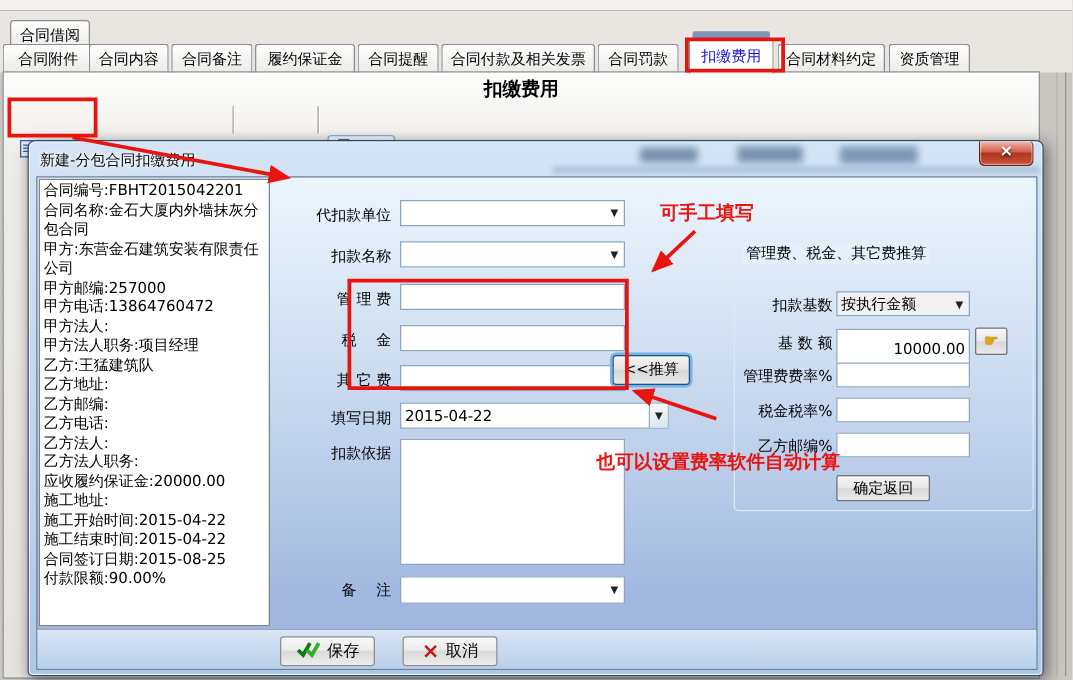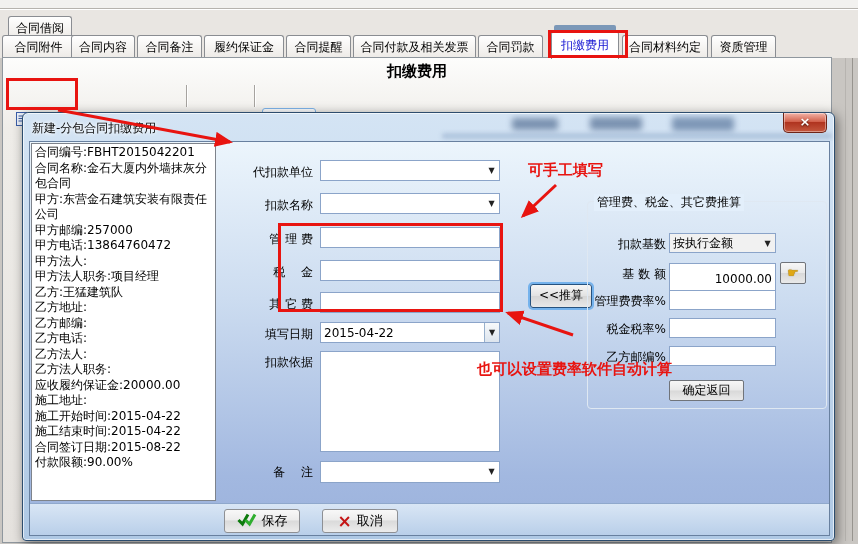--- a/index.html
+++ b/index.html
@@ -33,21 +33,21 @@
   #dlg-client{position:absolute;left:6px;top:28px;width:801px;height:395px;border:1px solid #68809f;background:linear-gradient(180deg,#ecf5fc 0%,#ccdcf0 40%,#a2b8e0 85%,#9cb2dc 100%);padding-left:17px;}
   #contract-info{position:absolute;left:1px;top:1px;width:185px;height:358px;background:#fff;border:1px solid #7e838b;padding:1px 3px;font-size:12px;line-height:15.5px;overflow:hidden;word-break:break-all;}
   .flabel{position:absolute;left:205px;width:78px;text-align:right;font-size:12px;white-space:nowrap;}
   .combo,.tinput,.tarea{position:absolute;background:#fff;border:1px solid #8ba4c9;}
   .combo{display:flex;align-items:center;font-size:12px;}
   .combo .cval{flex:1;padding:0 3px;white-space:nowrap;overflow:hidden;}
   .combo .carrow{width:15px;text-align:center;font-size:8px;color:#222;align-self:stretch;line-height:19px;}
   .combo .carrow.btnlook{border-left:1px solid #98b0cc;background:linear-gradient(#f7f9fb,#dde5ee);}
   .tinput{font-size:12px;padding:0 3px;outline:none;}
   .tarea{resize:none;outline:none;font-size:12px;}
-  #calc-btn{position:absolute;left:500px;top:142px;width:62px;height:24px;background:linear-gradient(#f6f6f6,#e3e3e3 48%,#d6d6d6 52%,#e8e8e8);border:1px solid #26527e;border-radius:3px;box-shadow:0 0 0 2px #74b2ec;font-size:12px;text-align:center;line-height:21px;}
+  #calc-btn{position:absolute;left:460px;top:142px;width:62px;height:24px;background:linear-gradient(#f6f6f6,#e3e3e3 48%,#d6d6d6 52%,#e8e8e8);border:1px solid #26527e;border-radius:3px;box-shadow:0 0 0 2px #74b2ec;font-size:12px;text-align:center;line-height:21px;}
   #calc-group{position:absolute;left:557px;top:59px;width:240px;height:208px;border:1px solid #dfe8f2;border-radius:4px;}
   #calc-group .legend{position:absolute;left:6px;top:-8px;padding:0 3px;background:#e3effb;font-size:12px;white-space:nowrap;}
   .glabel{position:absolute;left:0;width:78px;text-align:right;font-size:12px;white-space:nowrap;}
   .gbtn{background:linear-gradient(#f7f7f7,#e9e9e9 48%,#d9d9d9 52%,#e9e9e9);border:1px solid #70747a;border-radius:2px;text-align:center;font-size:12px;}
   #footer-strip{position:absolute;left:0;bottom:0;width:799px;height:32px;background:linear-gradient(#d9e6f5,#b9cfe9);border-top:1px solid #8fa8cc;}
   .dlgbtn{position:absolute;top:367px;width:76px;height:24px;background:linear-gradient(#f8f8f8,#ececec 45%,#dadada 50%,#ececec);border:1px solid #8e9094;border-radius:3px;display:flex;align-items:center;justify-content:center;gap:5px;font-size:13px;}
 
   
   .redbox{position:absolute;border:3px solid #e81410;z-index:60;}
   .redtext{position:absolute;color:#e81410;font-size:15px;font-weight:600;z-index:60;white-space:nowrap;}
@@ -149,21 +149,21 @@
           <div class="info-line">乙方:王猛建筑队</div>
           <div class="info-line">乙方地址:</div>
           <div class="info-line">乙方邮编:</div>
           <div class="info-line">乙方电话:</div>
           <div class="info-line">乙方法人:</div>
           <div class="info-line">乙方法人职务:</div>
           <div class="info-line">应收履约保证金:20000.00</div>
           <div class="info-line">施工地址:</div>
           <div class="info-line">施工开始时间:2015-04-22</div>
           <div class="info-line">施工结束时间:2015-04-22</div>
-          <div class="info-line">合同签订日期:2015-08-22</div>
+          <div class="info-line">合同签订日期:2015-08-25</div>
           <div class="info-line">付款限额:90.00%</div>
         </div>
 
       <div class="flabel" style="top:22px;">代扣款单位</div>
       <div class="combo" style="left:290px;top:18px;width:180px;height:21px;">
         <span class="cval"></span>
         <span class="carrow">▼</span>
       </div>
 
       <div class="flabel" style="top:55px;">扣款名称</div>
@@ -177,21 +177,21 @@
 
       <div class="flabel" style="top:122px;">税　 金</div>
       <input class="tinput" style="left: 290px; top: 118px; width: 180px; height: 21px;">
 
       <div class="flabel" style="top:154px;">其 它 费</div>
       <input class="tinput" style="left: 290px; top: 150px; width: 180px; height: 21px;">
 
       <div id="calc-btn">&lt;&lt;推算</div>
 
       <div class="flabel" style="top:184px;">填写日期</div>
-      <div class="combo" style="left:290px;top:180px;width:180px;height:21px;">
+      <div class="combo" style="left:290px;top:180px;width:215px;height:21px;">
         <span class="cval">2015-04-22</span>
         <span class="carrow btnlook">▼</span>
       </div>
 
       <div class="flabel" style="top:212px;">扣款依据</div>
       <textarea class="tarea" style="left: 290px; top: 209px; width: 180px; height: 101px;"></textarea>
 
       <div class="flabel" style="top:322px;">备　 注</div>
       <div class="combo" style="left:290px;top:319px;width:180px;height:22px;">
         <span class="cval"></span>

